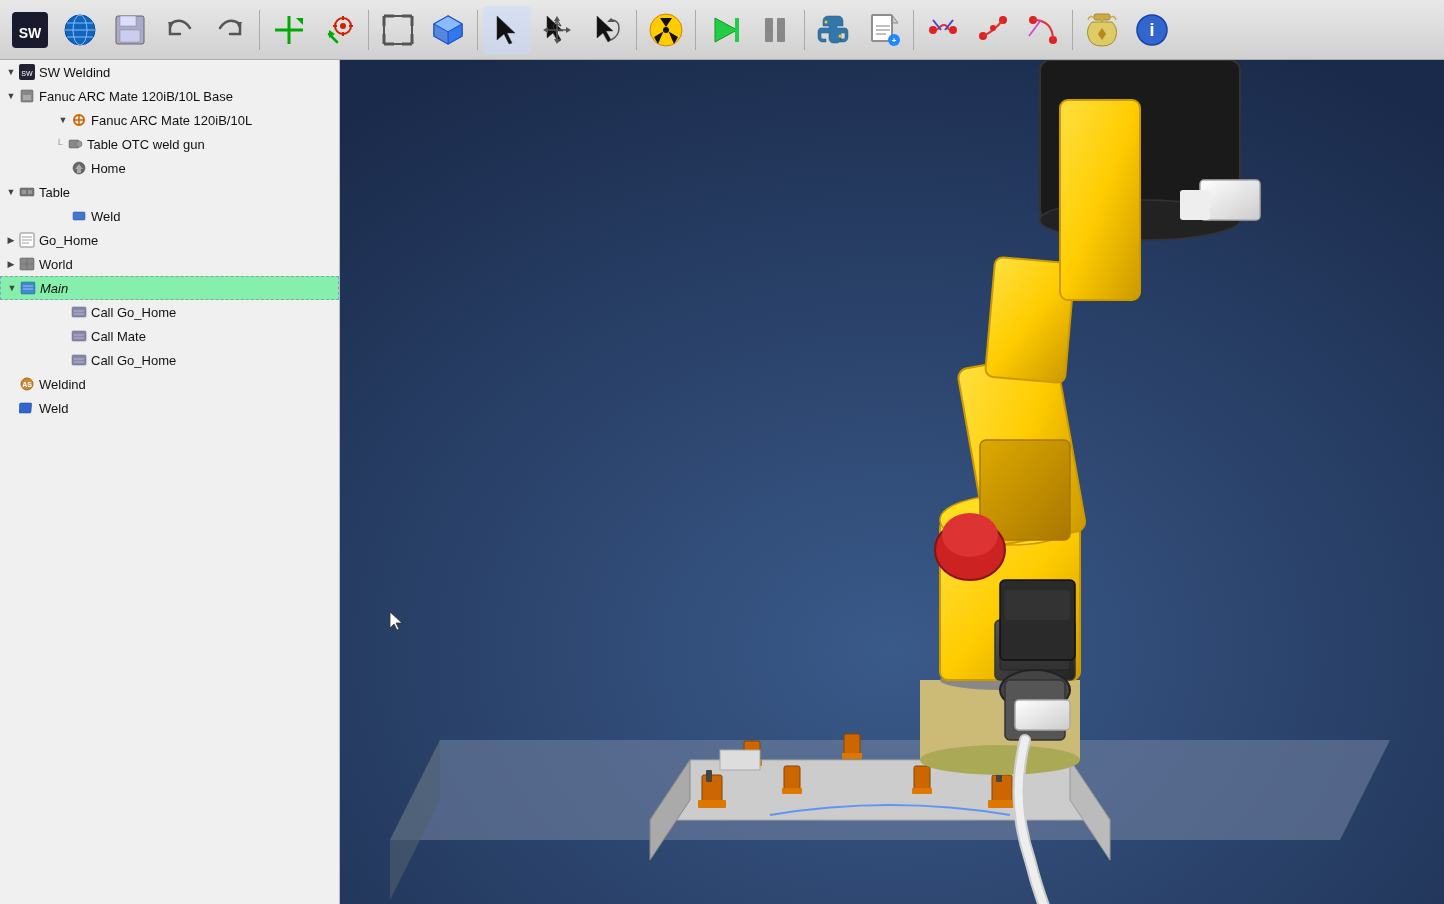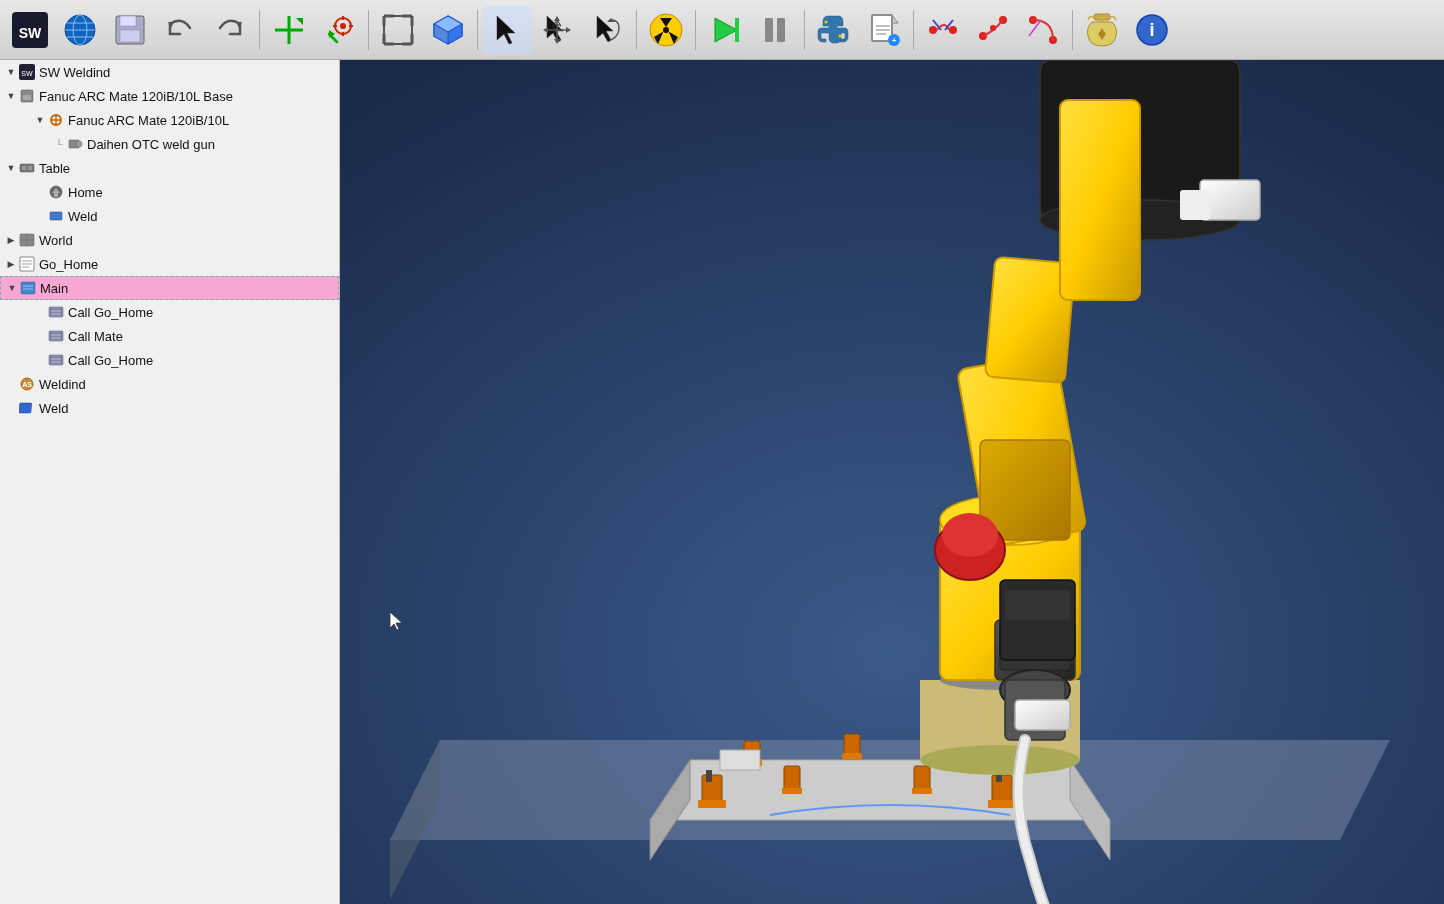--- a/index.html
+++ b/index.html
@@ -52,21 +52,21 @@
     }
 
     .tree-item {
       display: flex;
       align-items: center;
       padding: 2px 4px;
       cursor: pointer;
       white-space: nowrap;
       height: 24px;
     }
-    .tree-item.selected { background: #f9a8d4; border: 1px dashed #7ab; }
+    .tree-item.selected { background: #86efac; border: 1px dashed #7ab; font-style: italic; }
 
     .tree-arrow {
       width: 14px;
       height: 14px;
       display: flex;
       align-items: center;
       justify-content: center;
       flex-shrink: 0;
       font-size: 9px;
       color: #444;
@@ -85,21 +85,21 @@
       justify-content: center;
     }
     .tree-label {
       color: #111;
       font-size: 13px;
     }
 
     
     .indent-0 { padding-left: 4px; }
     .indent-1 { padding-left: 4px; }
-    .indent-2 { padding-left: 33px; text-align: right; }
+    .indent-2 { padding-left: 56px; text-align: right; }
     .indent-3 { padding-left: 52px; }
 
     
     #viewport {
       flex: 1;
       height: 844px;
       position: relative;
       overflow: hidden;
       background: linear-gradient(160deg, #1a2a4a 0%, #2a4a7a 40%, #3a5a8a 70%, #4a6a9a 100%);
     }
@@ -387,79 +387,79 @@
     </div>
 
     <div class="tree-item indent-3">
       <div style="width:14px;display:flex;align-items:center;justify-content:center;color:#888;font-size:10px;flex-shrink:0;">└</div>
       <div class="tree-icon">
         <svg width="16" height="16" viewBox="0 0 16 16">
           <rect x="2" y="4" width="10" height="8" rx="1" fill="#888" stroke="#555" stroke-width="0.5"></rect>
           <circle cx="12" cy="8" r="3" fill="#999" stroke="#666" stroke-width="0.5"></circle>
         </svg>
       </div>
-      <span class="tree-label">Daihen OTC weld gun</span>
+      <span class="tree-label">Table OTC weld gun</span>
+    </div>
+
+    <div class="tree-item indent-2">
+      <div class="tree-arrow leaf"></div>
+      <div class="tree-icon">
+        <svg width="16" height="16" viewBox="0 0 16 16">
+          <circle cx="8" cy="8" r="6" fill="#666" stroke="#444" stroke-width="0.5"></circle>
+          <path d="M4 9 L8 4 L12 9 L10 9 L10 13 L6 13 L6 9 Z" fill="#aaa"></path>
+        </svg>
+      </div>
+      <span class="tree-label">Home</span>
     </div>
 
     <div class="tree-item indent-0">
       <div class="tree-arrow open"></div>
       <div class="tree-icon">
         <svg width="16" height="16" viewBox="0 0 16 16">
           <rect x="1" y="4" width="14" height="8" rx="1" fill="#777" stroke="#555" stroke-width="0.5"></rect>
           <rect x="3" y="6" width="4" height="4" fill="#999"></rect>
           <rect x="9" y="6" width="4" height="4" fill="#999"></rect>
         </svg>
       </div>
       <span class="tree-label">Table</span>
     </div>
 
     <div class="tree-item indent-2">
       <div class="tree-arrow leaf"></div>
       <div class="tree-icon">
         <svg width="16" height="16" viewBox="0 0 16 16">
-          <circle cx="8" cy="8" r="6" fill="#666" stroke="#444" stroke-width="0.5"></circle>
-          <path d="M4 9 L8 4 L12 9 L10 9 L10 13 L6 13 L6 9 Z" fill="#aaa"></path>
-        </svg>
-      </div>
-      <span class="tree-label">Home</span>
-    </div>
-
-    <div class="tree-item indent-2">
-      <div class="tree-arrow leaf"></div>
-      <div class="tree-icon">
-        <svg width="16" height="16" viewBox="0 0 16 16">
           <rect x="2" y="4" width="12" height="8" rx="1" fill="#4477cc" stroke="#2255aa" stroke-width="0.5"></rect>
         </svg>
       </div>
       <span class="tree-label">Weld</span>
-    </div>
-
-    <div class="tree-item indent-0">
-      <div class="tree-arrow closed"></div>
-      <div class="tree-icon">
-        <svg width="16" height="16" viewBox="0 0 16 16">
-          <rect x="1" y="2" width="14" height="12" rx="1" fill="#888" stroke="#555" stroke-width="0.5"></rect>
-          <line x1="1" y1="8" x2="15" y2="8" stroke="#666" stroke-width="0.5"></line>
-          <line x1="8" y1="2" x2="8" y2="14" stroke="#666" stroke-width="0.5"></line>
-        </svg>
-      </div>
-      <span class="tree-label">World</span>
     </div>
 
     <div class="tree-item indent-0">
       <div class="tree-arrow closed"></div>
       <div class="tree-icon">
         <svg width="16" height="16" viewBox="0 0 16 16">
           <rect x="1" y="1" width="14" height="14" rx="1" fill="white" stroke="#888" stroke-width="1"></rect>
           <line x1="3" y1="5" x2="13" y2="5" stroke="#888" stroke-width="0.8"></line>
           <line x1="3" y1="8" x2="13" y2="8" stroke="#888" stroke-width="0.8"></line>
           <line x1="3" y1="11" x2="10" y2="11" stroke="#888" stroke-width="0.8"></line>
         </svg>
       </div>
       <span class="tree-label">Go_Home</span>
+    </div>
+
+    <div class="tree-item indent-0">
+      <div class="tree-arrow closed"></div>
+      <div class="tree-icon">
+        <svg width="16" height="16" viewBox="0 0 16 16">
+          <rect x="1" y="2" width="14" height="12" rx="1" fill="#888" stroke="#555" stroke-width="0.5"></rect>
+          <line x1="1" y1="8" x2="15" y2="8" stroke="#666" stroke-width="0.5"></line>
+          <line x1="8" y1="2" x2="8" y2="14" stroke="#666" stroke-width="0.5"></line>
+        </svg>
+      </div>
+      <span class="tree-label">World</span>
     </div>
 
     <div class="tree-item indent-0 selected">
       <div class="tree-arrow open"></div>
       <div class="tree-icon">
         <svg width="16" height="16" viewBox="0 0 16 16">
           <rect x="1" y="2" width="14" height="12" rx="1" fill="#4488cc" stroke="#2266aa" stroke-width="0.5"></rect>
           <line x1="3" y1="6" x2="13" y2="6" stroke="white" stroke-width="0.8" opacity="0.6"></line>
           <line x1="3" y1="9" x2="13" y2="9" stroke="white" stroke-width="0.8" opacity="0.6"></line>
         </svg>

